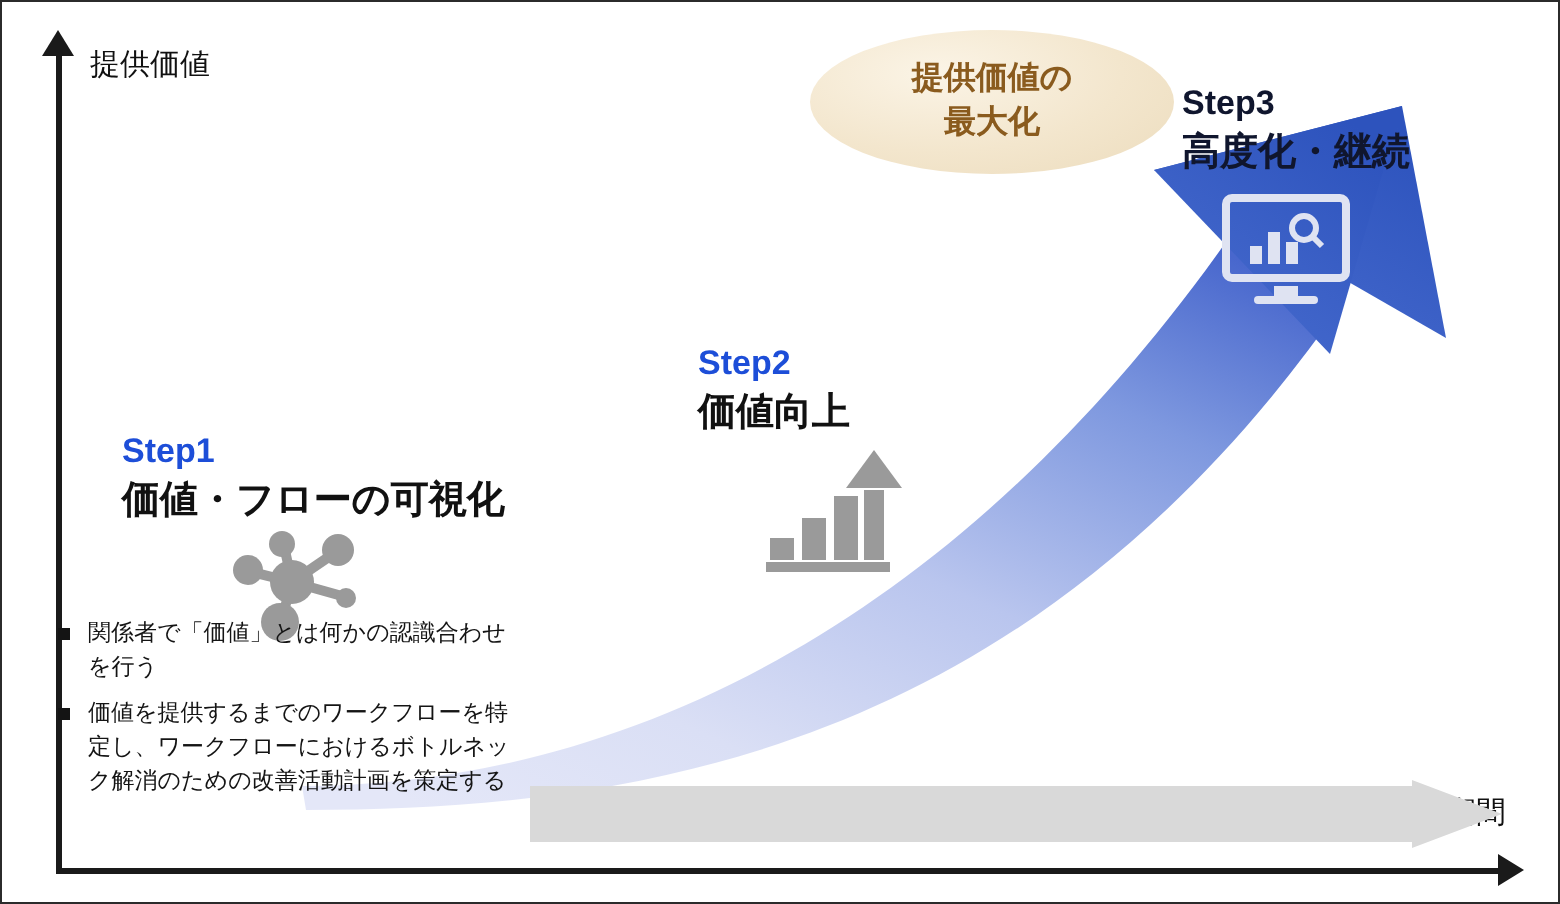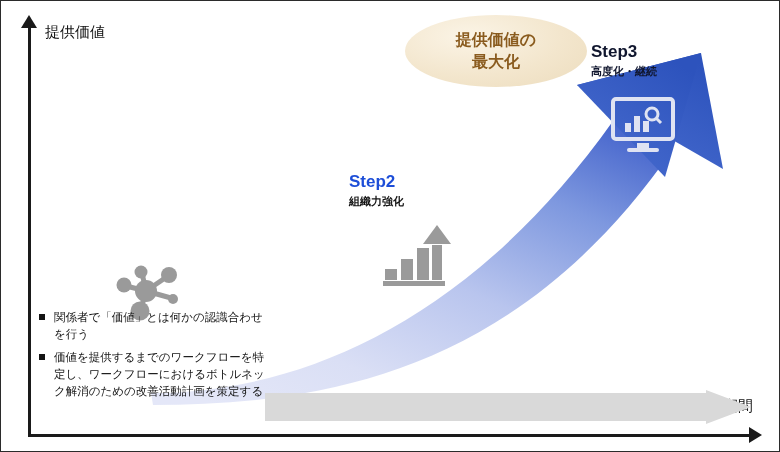--- a/index.html
+++ b/index.html
@@ -33,40 +33,40 @@
   }
   #oval-text{
     left:404px;top:14px;width:182px;height:72px;
     display:flex;flex-direction:column;align-items:center;justify-content:center;
     font-size:16px;font-weight:bold;color:#8a5b1e;line-height:1.35;text-align:right;
   }
 
   
   .step-head{line-height:1.35;white-space:nowrap;}
   .step-num{font-size:17px;font-weight:bold;color:#1d4ed8;}
-  .step-sub{font-size:11px;font-weight:bold;color:#111;}
+  .step-sub{font-size:19px;font-weight:bold;color:#111;}
   #step1-head{left:60px;top:214px;width:180px;}
   #step2-head{left:348px;top:170px;width:140px;}
   #step3-head{left:590px;top:40px;width:140px;}
   #step3-head .step-num,#step3-head .step-sub{color:#10162e;}
 
   
   #icon-network{left:107px;top:263px;width:80px;height:58px;}
   #icon-bars{left:382px;top:224px;width:70px;height:62px;}
   #icon-monitor{left:610px;top:96px;width:64px;height:56px;}
 
   
   .bullets{font-size:11.5px;color:#141414;line-height:1.45;}
   .bullet-row{display:flex;align-items:flex-start;margin-bottom:7px;}
   .bullet-sq{
     width:6px;height:6px;background:#141414;flex:0 0 6px;
     margin-top:5px;margin-right:9px;
   }
   .bullet-tx{flex:1 1 auto;}
-  #step1-bullets{left:28px;top:308px;width:232px;padding-left:10px;}
+  #step1-bullets{left:28px;top:308px;width:232px;}
   #step2-bullets{left:300px;top:296px;width:232px;}
   #step3-bullets{left:517px;top:180px;width:250px;}
 
   
   #banner{
     left:264px;top:389px;width:486px;height:34px;
     background:#d9d9d9;
     clip-path:polygon(0 3px,441px 3px,441px 0,486px 17px,441px 34px,441px 31px,0 31px);
   }
   #banner-text{
@@ -114,20 +114,24 @@
   <div id="x-axis-head" class="abs"></div>
   <div id="y-axis-label" class="abs axis-label">提供価値</div>
   <div id="x-axis-label" class="abs axis-label">期間</div>
 
   <div id="oval" class="abs"></div>
   <div id="oval-text" class="abs">
     <span>提供価値の</span>
     <span>最大化</span>
   </div>
 
+  <div id="step1-head" class="abs step-head">
+    <div class="step-num">Step1</div>
+    <div class="step-sub">価値・フローの可視化</div>
+  </div>
 
   <svg id="icon-network" class="abs" viewBox="0 0 80 58" xmlns="http://www.w3.org/2000/svg">
     <g stroke="#9a9a9a" stroke-width="5" fill="none">
       <line x1="38" y1="27" x2="18" y2="22"></line>
       <line x1="38" y1="27" x2="34" y2="9"></line>
       <line x1="38" y1="27" x2="60" y2="12"></line>
       <line x1="38" y1="27" x2="63" y2="34"></line>
       <line x1="38" y1="27" x2="33" y2="45"></line>
     </g>
     <g fill="#9a9a9a">
@@ -146,21 +150,21 @@
       <span class="bullet-tx">関係者で「価値」とは何かの認識合わせを行う</span>
     </div>
     <div class="bullet-row">
       <span class="bullet-sq"></span>
       <span class="bullet-tx">価値を提供するまでのワークフローを特定し、ワークフローにおけるボトルネック解消のための改善活動計画を策定する</span>
     </div>
   </div>
 
   <div id="step2-head" class="abs step-head">
     <div class="step-num">Step2</div>
-    <div class="step-sub">組織力強化</div>
+    <div class="step-sub">価値向上</div>
   </div>
 
   <svg id="icon-bars" class="abs" viewBox="0 0 70 62" xmlns="http://www.w3.org/2000/svg">
     <g fill="#9a9a9a">
       <rect x="2" y="44" width="12" height="11"></rect>
       <rect x="18" y="34" width="12" height="21"></rect>
       <rect x="34" y="23" width="12" height="32"></rect>
       <rect x="0" y="56" width="62" height="5"></rect>
       <rect x="49" y="20" width="10" height="35"></rect>
       <path d="M 54 0 L 68 19 L 40 19 Z"></path>

